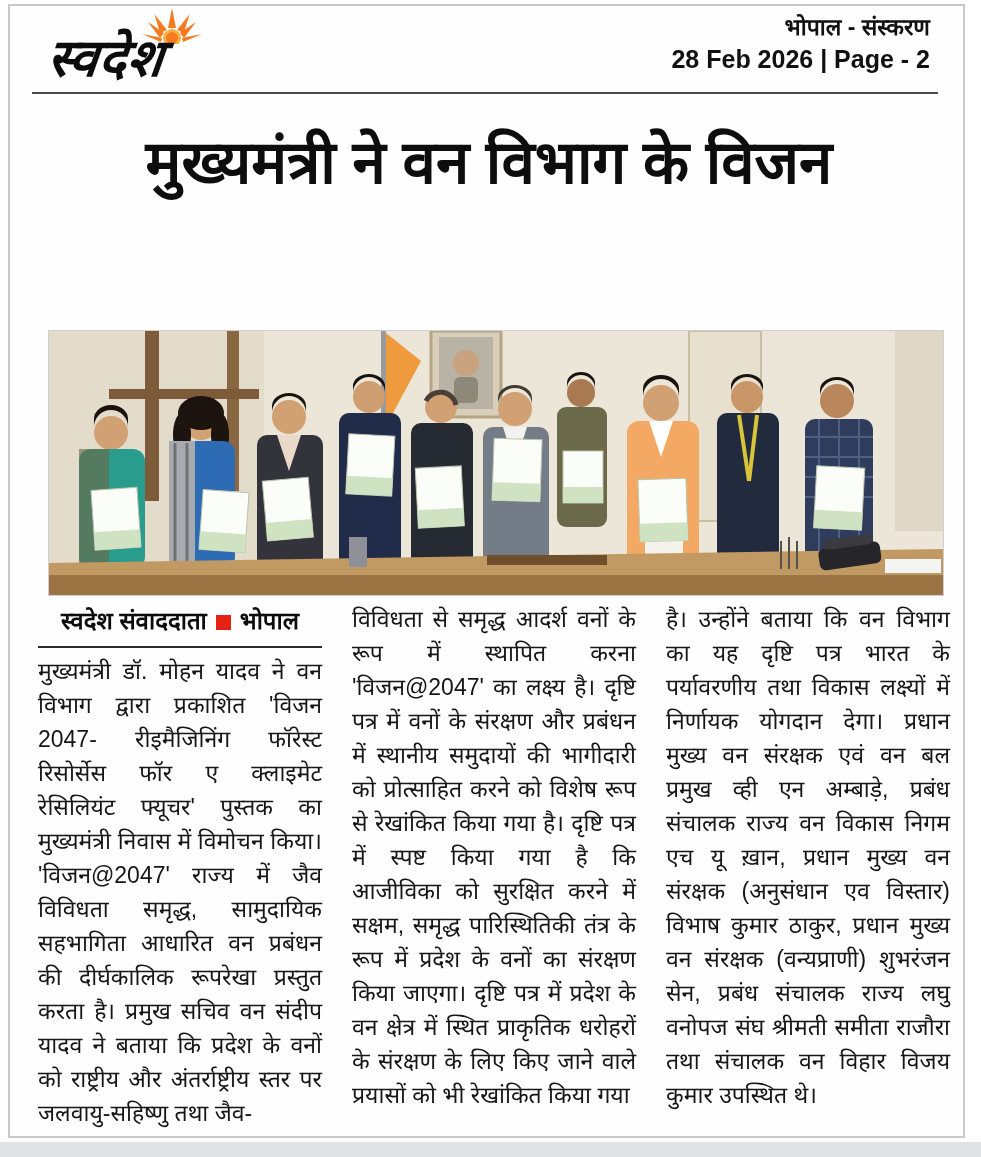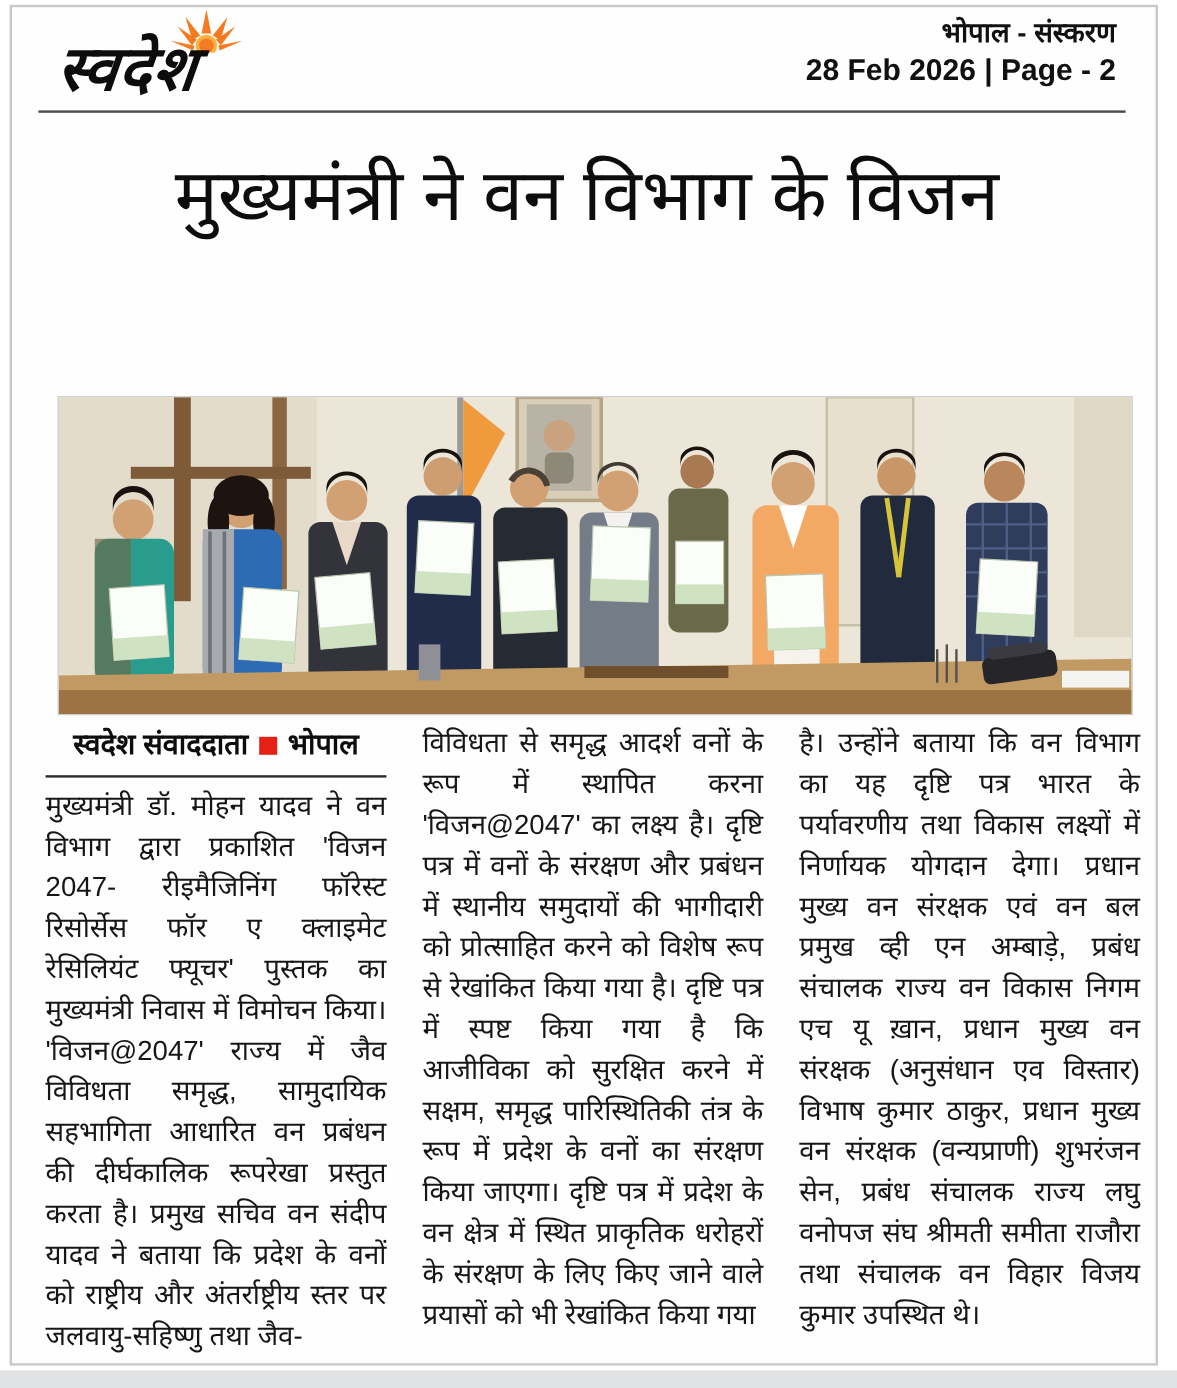--- a/index.html
+++ b/index.html
@@ -27,21 +27,21 @@
     position:absolute;right:0;top:4px;text-align:right;line-height:1.35;
   }
   .edition{font-size:23px;font-weight:700;color:#111;}
   .datepage{font-size:25px;font-weight:700;color:#111;}
   .header-rule{
     position:absolute;top:92px;left:32px;width:906px;height:2px;background:#4a4a4a;
   }
   
   .headline{
     position:absolute;top:118px;left:24px;width:930px;text-align:center;
-    font-weight:400;color:#0d0d0d;font-size:60px;line-height:90px;
+    font-weight:700;color:#0d0d0d;font-size:60px;line-height:90px;
     letter-spacing:0px;
   }
   
   .photo-wrap{
     position:absolute;top:330px;left:48px;width:896px;height:266px;
     border:1px solid #cfcfcf;box-sizing:border-box;background:#ece6d8;
   }
   .photo-wrap svg{display:block;}
   
   .article{

